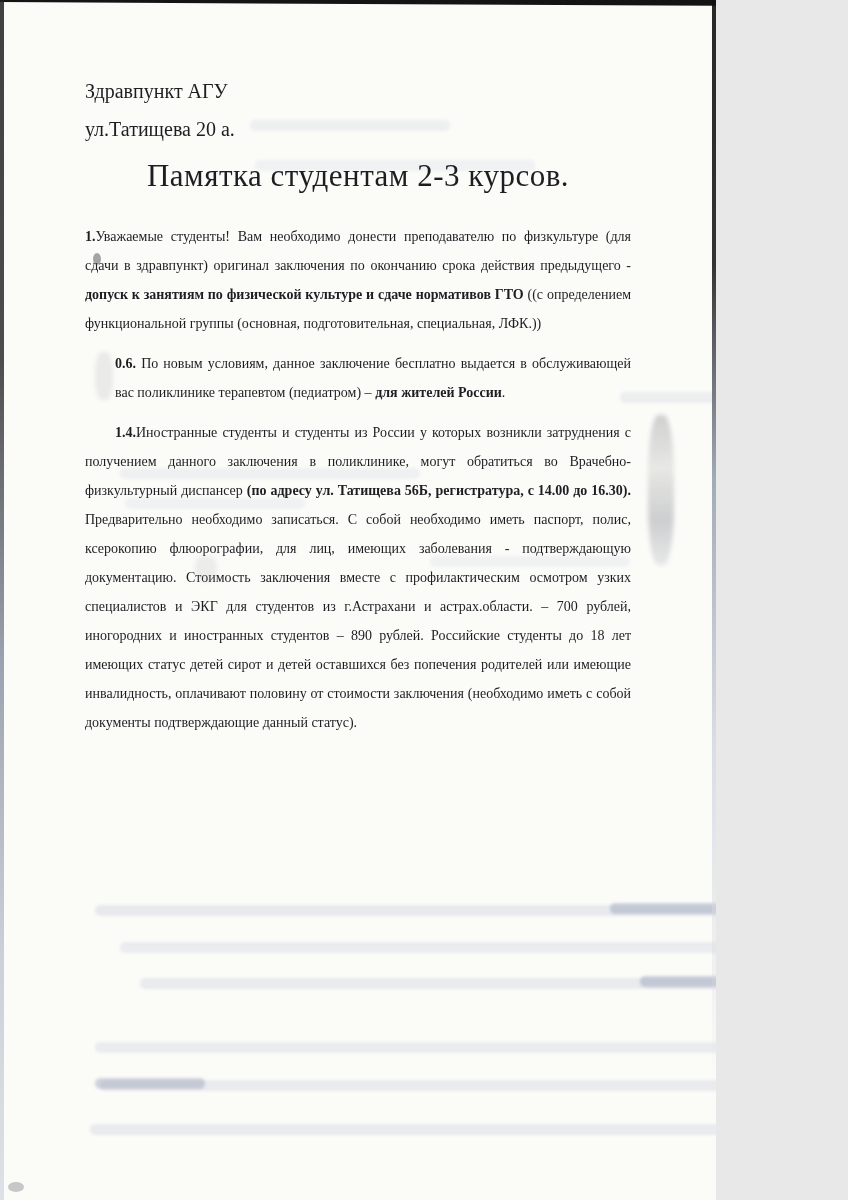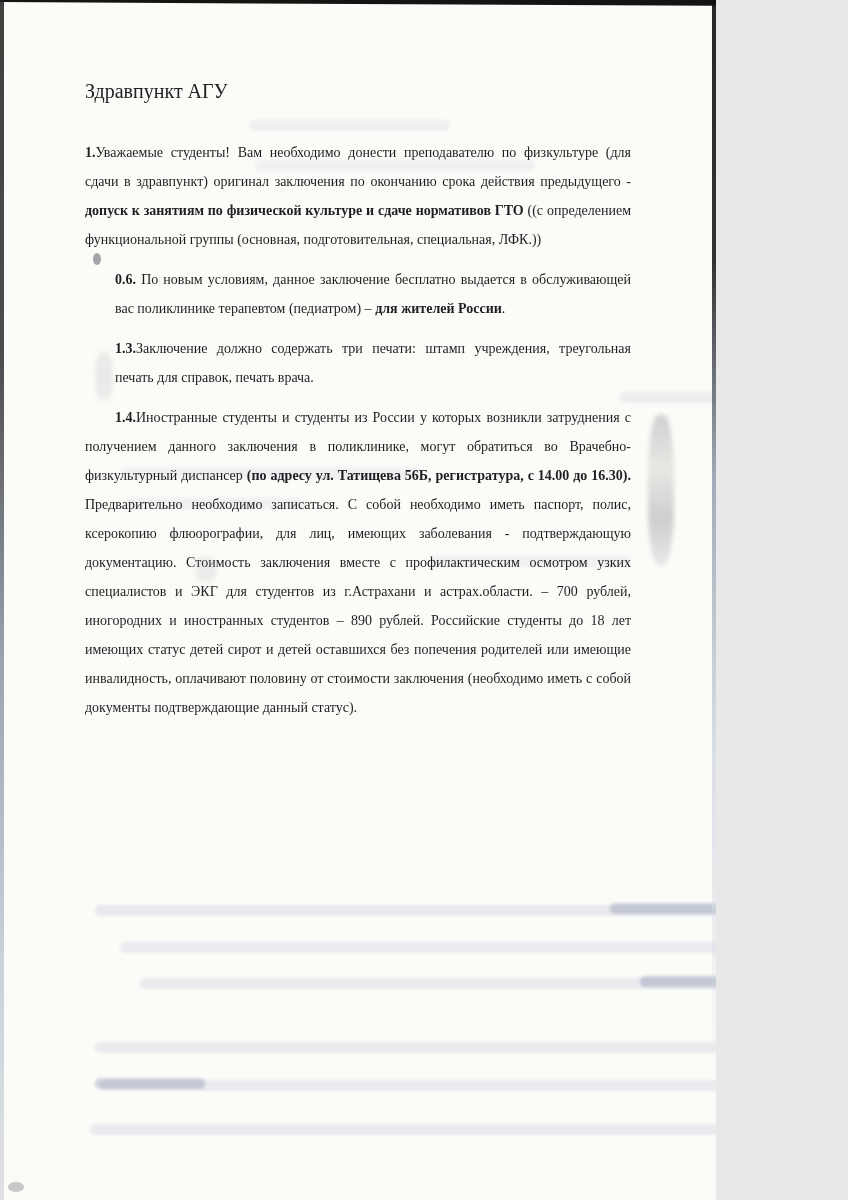--- a/index.html
+++ b/index.html
@@ -108,24 +108,25 @@
 
   <div class="smudge smudge-fluid" style="left:648px;top:415px;width:26px;height:150px;"></div>
   <div class="smudge smudge-gray" style="left:95px;top:352px;width:18px;height:48px;opacity:.4"></div>
   <div class="smudge smudge-gray" style="left:195px;top:556px;width:22px;height:26px;opacity:.35"></div>
   <div class="speck" style="left:93px;top:253px;width:8px;height:12px;"></div>
   <div class="speck" style="left:8px;top:1182px;width:16px;height:10px;opacity:.6"></div>
 
   <div class="content">
     <div class="doc-header">
       <div>Здравпункт АГУ</div>
+      <div>ул.Татищева 20 а.</div>
     </div>
 
+    <h1 class="doc-title">Памятка студентам 2-3 курсов.</h1>
 
     <div class="doc-body">
         <p class="none"><span class="b">1.</span><span>Уважаемые студенты! Вам необходимо донести преподавателю по физкультуре (для сдачи в здравпункт) оригинал заключения по окончанию срока действия предыдущего - </span><span class="b">допуск к занятиям по физической культуре и сдаче нормативов ГТО</span><span> ((с определением функциональной группы (основная, подготовительная, специальная, ЛФК.))</span></p>
         <p class="block"><span class="b">0.6.</span><span> По новым условиям, данное заключение бесплатно выдается в обслуживающей вас поликлинике терапевтом (педиатром) – </span><span class="b">для жителей России</span><span>.</span></p>
-        <p class="block"><span class="b">1.3.</span><span>Заключение должно содержать три печати: штамп учреждения, треугольная печать для справок, печать врача.</span></p>
         <p class="first-line"><span class="b">1.4.</span><span>Иностранные студенты и студенты из России у которых возникли затруднения с получением данного заключения в поликлинике, могут обратиться во Врачебно-физкультурный диспансер </span><span class="b">(по адресу ул. Татищева 56Б, регистратура, с 14.00 до 16.30).</span><span> Предварительно необходимо записаться. С собой необходимо иметь паспорт, полис, ксерокопию флюорографии, для лиц, имеющих заболевания - подтверждающую документацию. Стоимость заключения вместе с профилактическим осмотром узких специалистов и ЭКГ для студентов из г.Астрахани и астрах.области. – 700 рублей, иногородних и иностранных студентов – 890 рублей. Российские студенты до 18 лет имеющих статус детей сирот и детей оставшихся без попечения родителей или имеющие инвалидность, оплачивают половину от стоимости заключения (необходимо иметь с собой документы подтверждающие данный статус).</span></p>
       </div>
   </div>
 
 </div>
 
 </body></html>

